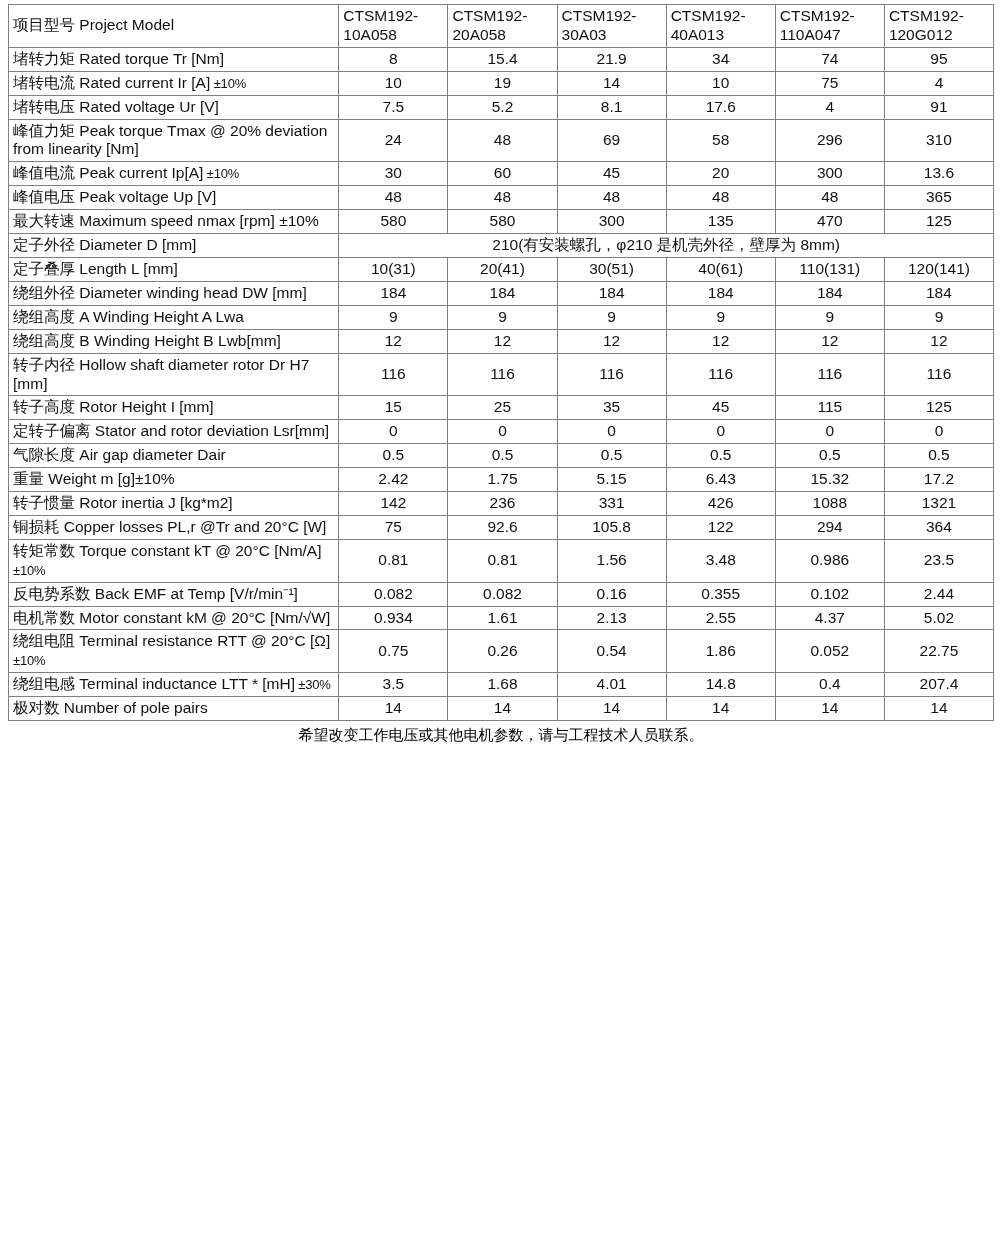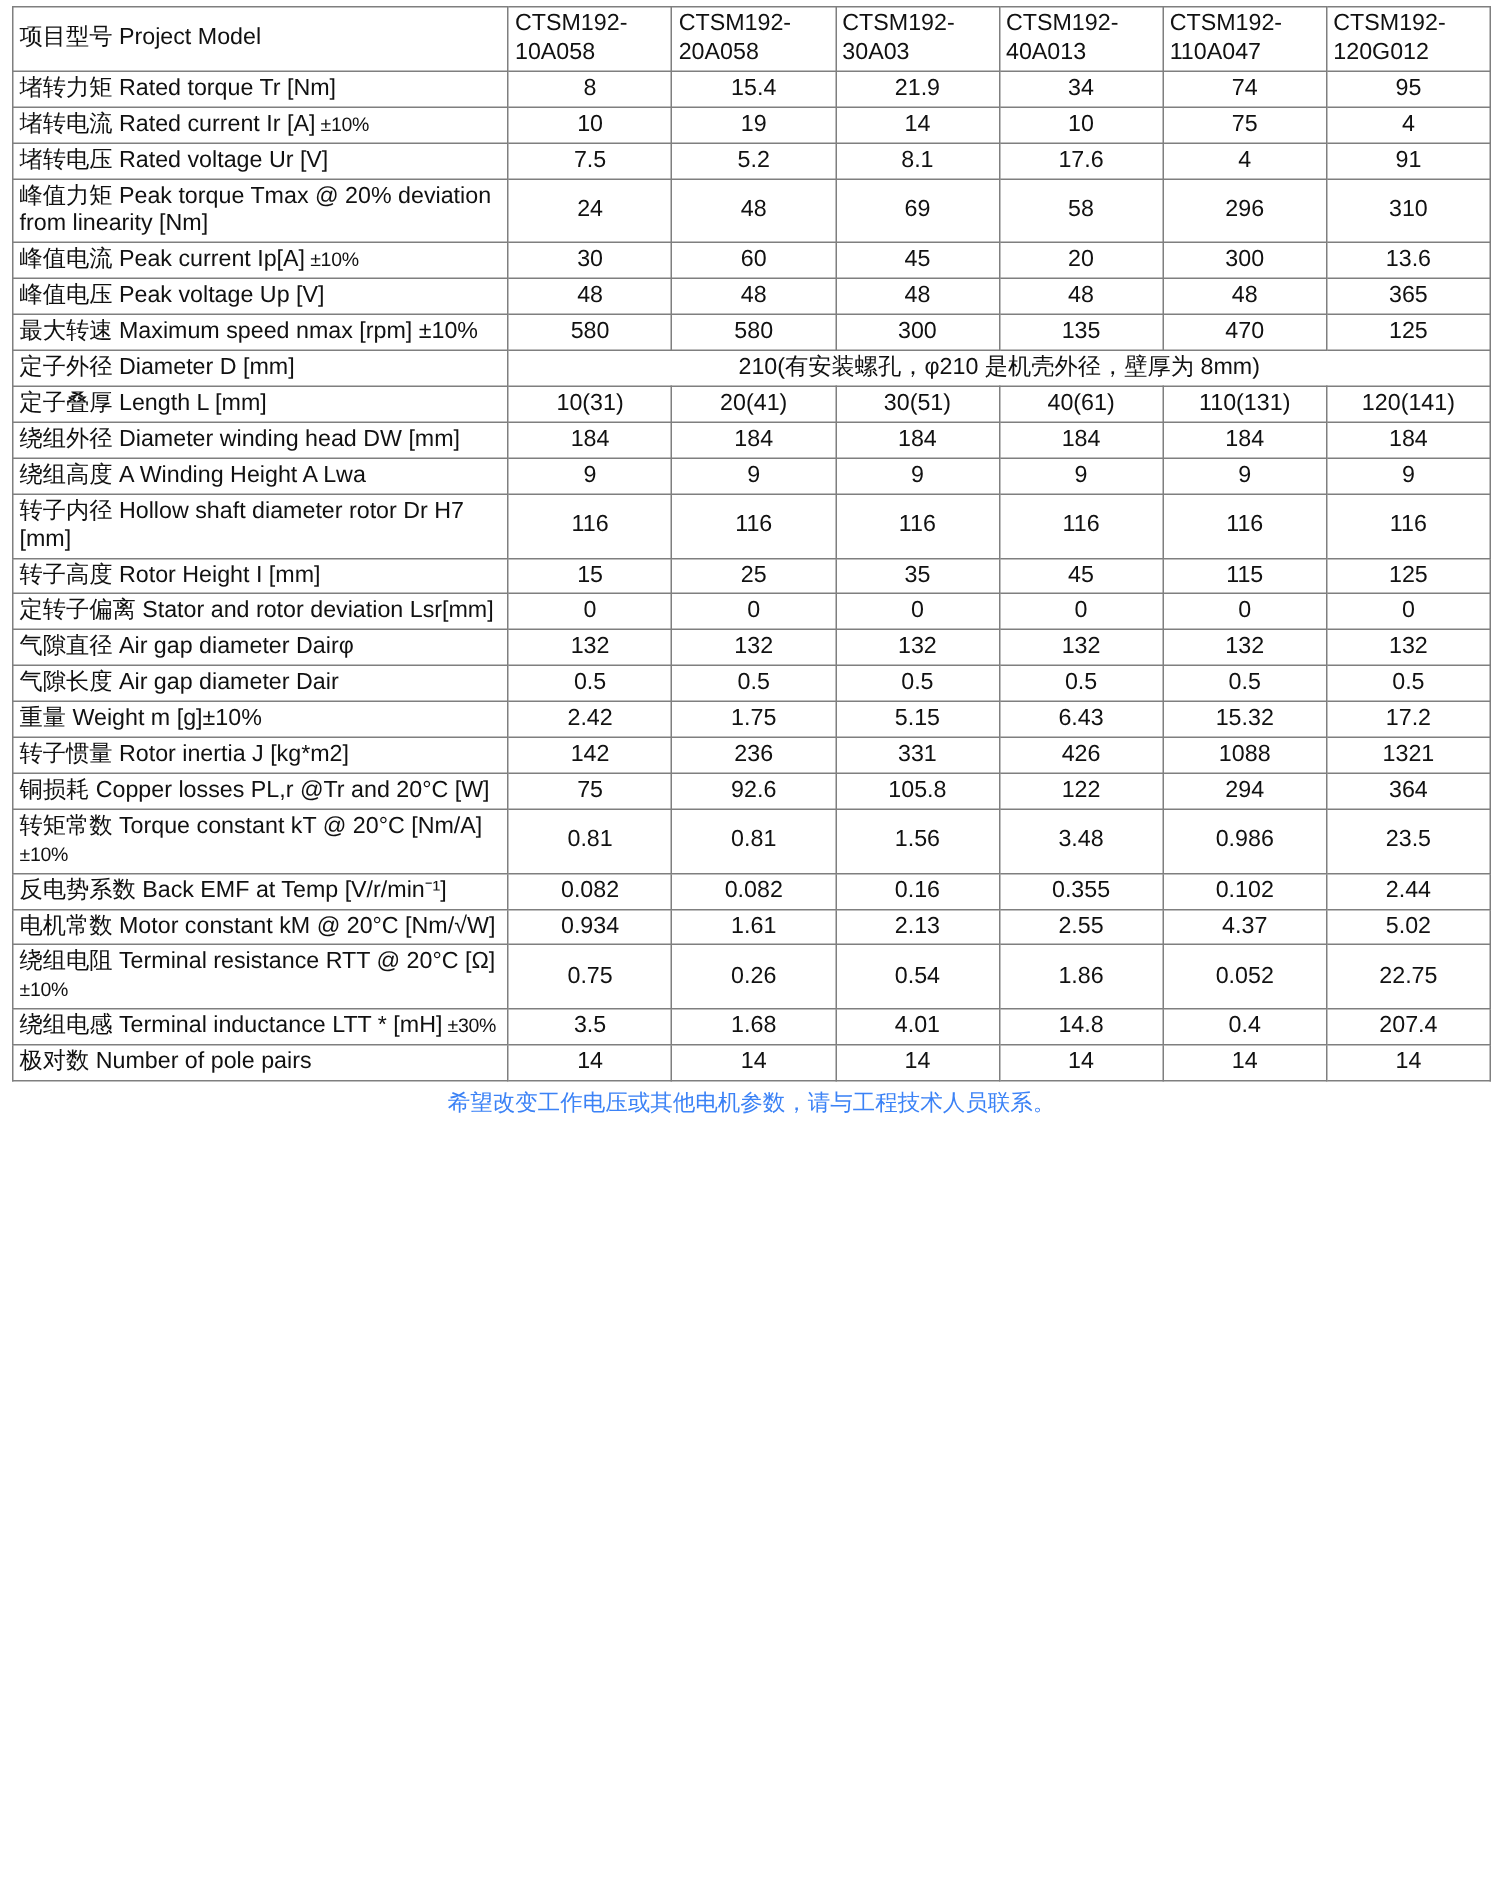--- a/index.html
+++ b/index.html
@@ -59,21 +59,21 @@
     text-align: center;
     font-size: 16px;
   }
   .sub {
     font-size: 13px;
     vertical-align: baseline;
     letter-spacing: -0.2px;
   }
   .footnote {
     text-align: center;
-    color: #3b82f6;
+    color: #000000;
     font-size: 15px;
     padding: 5px 0 2px 0;
     width: 986px;
     box-sizing: border-box;
   }
   
   col.c0 { width: 330px; }
   col.cx { width: 109px; }
 </style>
 </head>
@@ -188,20 +188,29 @@
         <tr>
           <td class="label">绕组高度 A Winding Height A Lwa</td>
           <td class="val">9</td>
           <td class="val">9</td>
           <td class="val">9</td>
           <td class="val">9</td>
           <td class="val">9</td>
           <td class="val">9</td>
         </tr>
         <tr>
+          <td class="label">绕组高度 B Winding Height B Lwb[mm]</td>
+          <td class="val">12</td>
+          <td class="val">12</td>
+          <td class="val">12</td>
+          <td class="val">12</td>
+          <td class="val">12</td>
+          <td class="val">12</td>
+        </tr>
+        <tr>
           <td class="label">转子内径 Hollow shaft diameter rotor Dr H7 [mm]</td>
           <td class="val">116</td>
           <td class="val">116</td>
           <td class="val">116</td>
           <td class="val">116</td>
           <td class="val">116</td>
           <td class="val">116</td>
         </tr>
         <tr>
           <td class="label">转子高度 Rotor Height I [mm]</td>
@@ -215,29 +224,20 @@
         <tr>
           <td class="label">定转子偏离 Stator and rotor deviation Lsr[mm]</td>
           <td class="val">0</td>
           <td class="val">0</td>
           <td class="val">0</td>
           <td class="val">0</td>
           <td class="val">0</td>
           <td class="val">0</td>
         </tr>
         <tr>
-          <td class="label">气隙直径 Air gap diameter Dairφ</td>
-          <td class="val">132</td>
-          <td class="val">132</td>
-          <td class="val">132</td>
-          <td class="val">132</td>
-          <td class="val">132</td>
-          <td class="val">132</td>
-        </tr>
-        <tr>
           <td class="label">气隙长度 Air gap diameter Dair</td>
           <td class="val">0.5</td>
           <td class="val">0.5</td>
           <td class="val">0.5</td>
           <td class="val">0.5</td>
           <td class="val">0.5</td>
           <td class="val">0.5</td>
         </tr>
         <tr>
           <td class="label">重量 Weight m [g]±10%</td>

